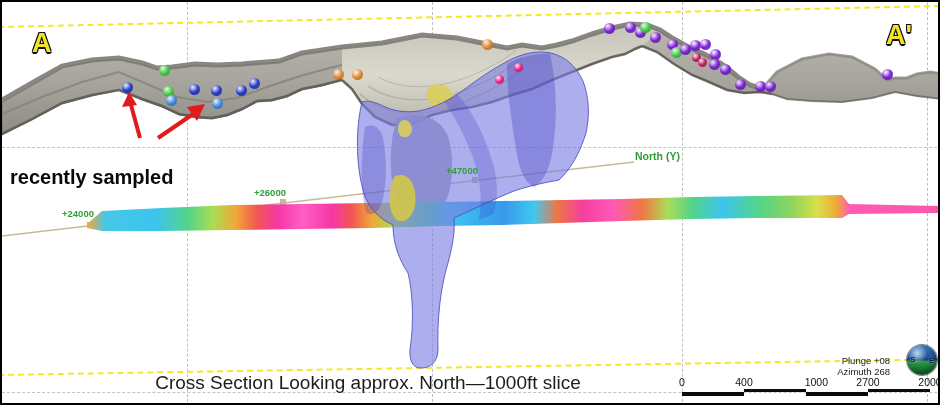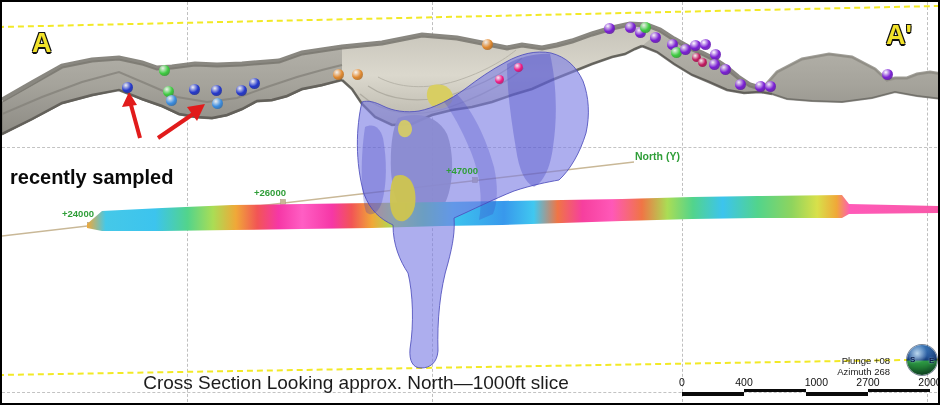--- a/index.html
+++ b/index.html
@@ -16,21 +16,21 @@
   svg.layer{position:absolute;left:0;top:0;z-index:2;}
   .seclabel{
     position:absolute;z-index:8;color:#f2e22a;font-weight:bold;font-size:27px;line-height:1;
     text-shadow:-1px -1px 0 #111,1px -1px 0 #111,-1px 1px 0 #111,1px 1px 0 #111,0 2px 0 #111;
   }
   .note{position:absolute;z-index:8;color:#0a0a0a;font-weight:bold;font-size:20px;line-height:1;letter-spacing:0px;}
   .greenlbl{position:absolute;z-index:7;color:#2f9e38;font-size:9.5px;font-weight:bold;line-height:1;}
   .northlbl{position:absolute;z-index:7;color:#2f9e38;font-size:10.5px;font-weight:bold;line-height:1;}
   .dot{position:absolute;z-index:6;border-radius:50%;}
   .caption{
-    position:absolute;left:104px;top:371px;width:500px;z-index:9;text-align:center;
+    position:absolute;left:116px;top:371px;width:500px;z-index:9;text-align:center;
     color:#1c1c1c;font-size:19px;line-height:1.1;
   }
   .viewinfo{position:absolute;right:48px;top:354px;z-index:9;text-align:right;color:#1a1a1a;font-size:9.5px;line-height:1.15;}
   .scalelbl{position:absolute;top:375px;width:44px;z-index:9;text-align:center;color:#111;font-size:10.5px;line-height:1;}
   .scaleseg{position:absolute;height:3.5px;background:#0a0a0a;z-index:9;}
   #globe{
     position:absolute;left:905px;top:343px;width:30px;height:30px;border-radius:50%;z-index:10;
     background:radial-gradient(circle at 34% 28%, #bcd8ee 0%, rgba(188,216,238,0) 34%),
                linear-gradient(to bottom, #3e7ec2 0%, #28589c 38%, #173f7e 49%, #2e9a44 55%, #1f7a32 80%, #145c24 100%);
     box-shadow:0 0 0 1px rgba(10,30,60,.55), inset -3px -3px 6px rgba(0,0,30,.35);

